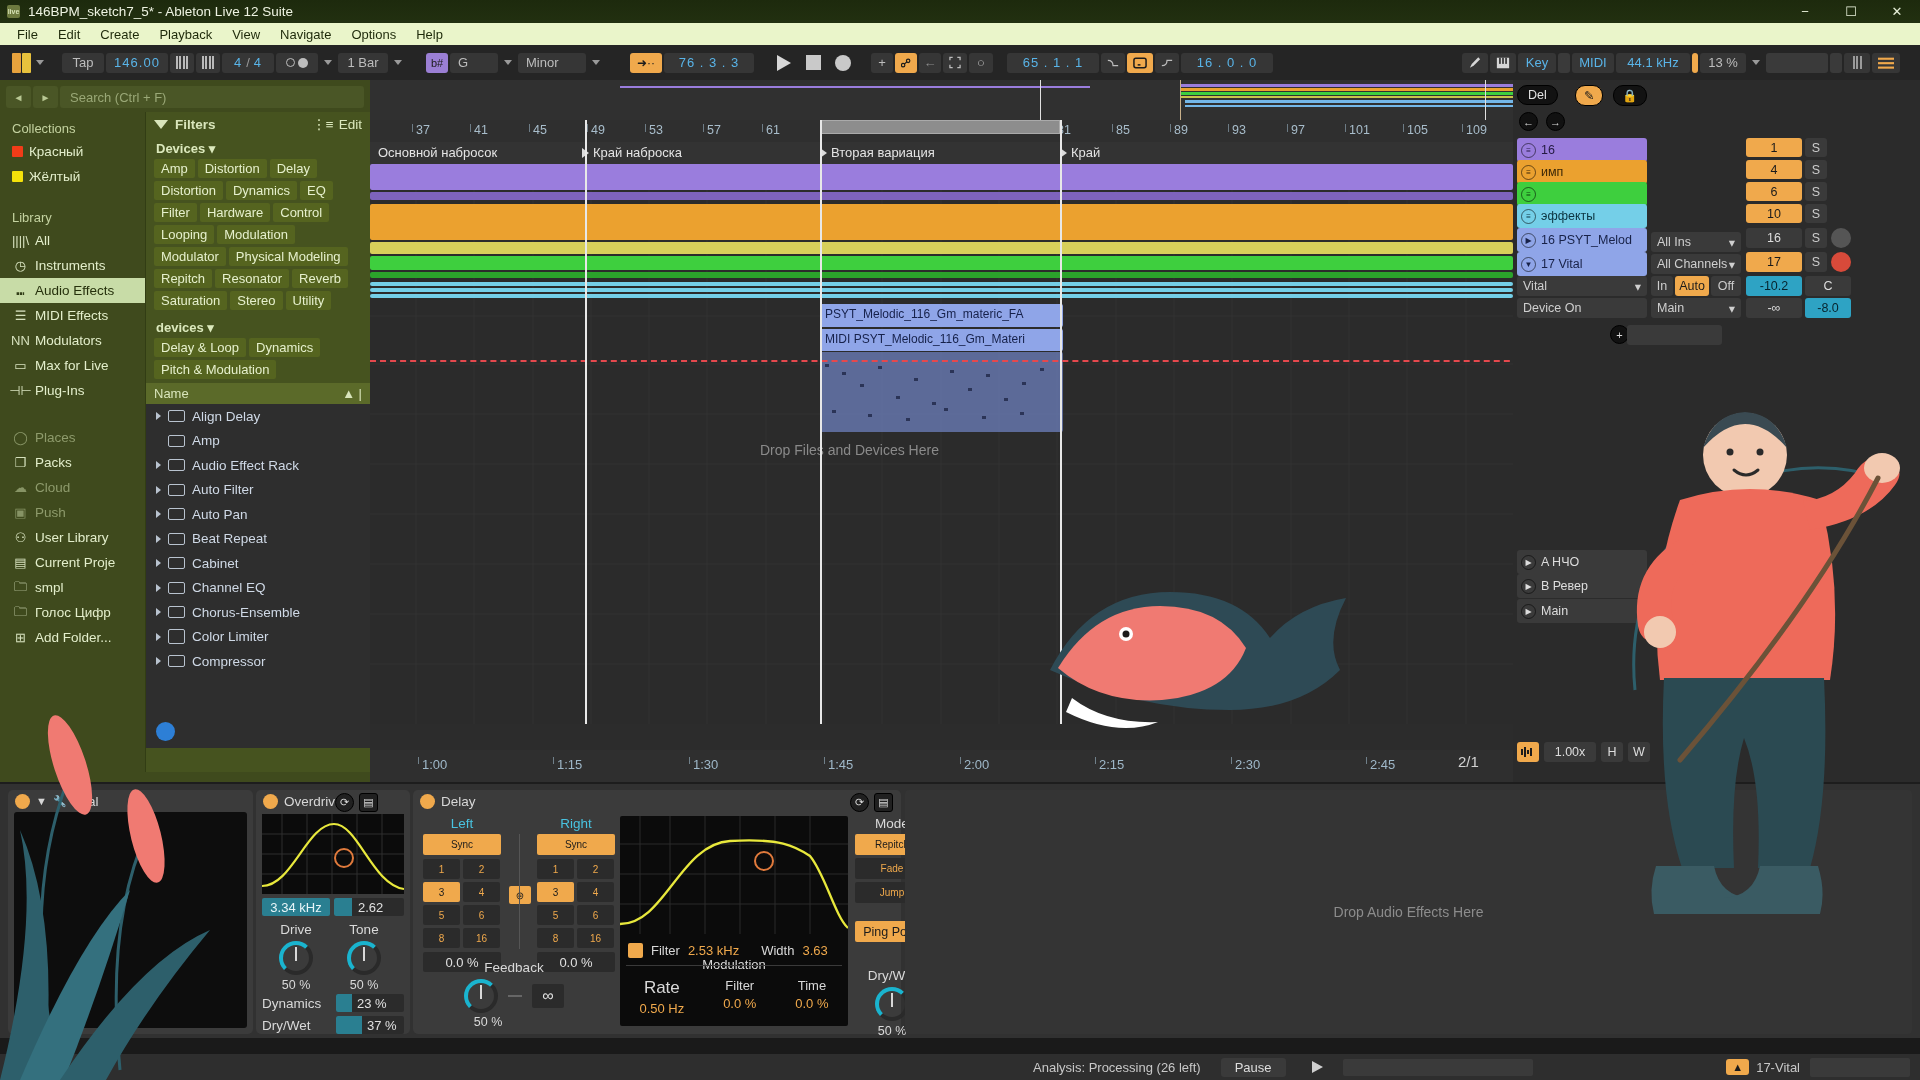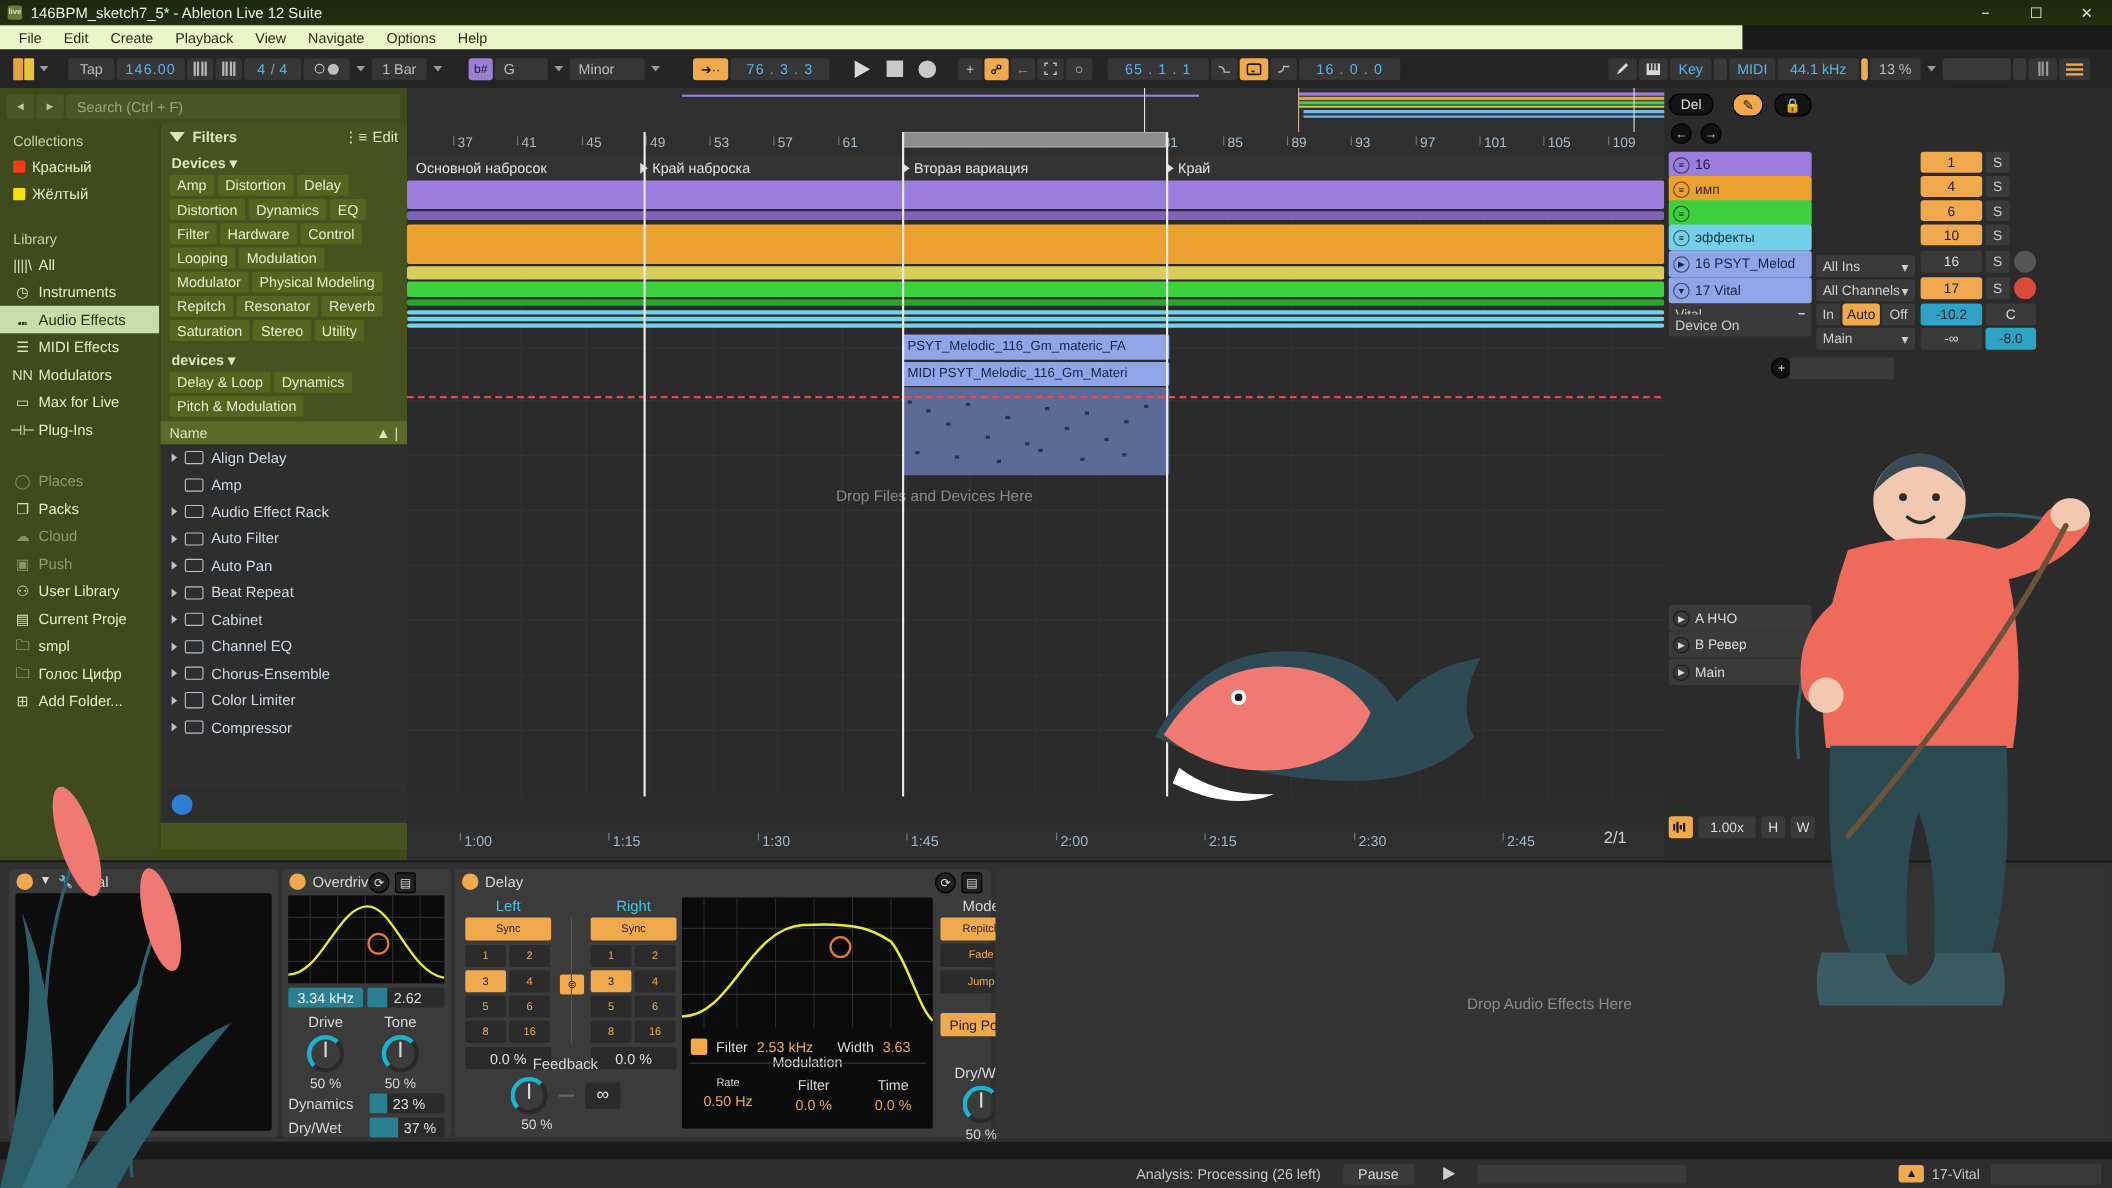--- a/index.html
+++ b/index.html
@@ -13,21 +13,21 @@
     background:linear-gradient(180deg,#1d2a0d,#223010); display:flex; align-items:center;
     color:#e9efd9; font-size:13px; }
   .tb-logo { width:13px;height:13px;margin:0 8px 0 7px;background:#6d7a3f;border-radius:2px;
     font-size:7px;color:#d8e4b8;display:flex;align-items:center;justify-content:center;font-weight:bold;}
   .tb-title { font-size:13.5px; color:#eef3e2; }
   .tb-btns { position:absolute; right:0; top:0; display:flex; height:23px; }
   .tb-btn { width:46px;height:23px;display:flex;align-items:center;justify-content:center;
      color:#e6eed8;font-size:13px; }
 
   
-  .menubar { position:absolute; left:0; top:23px; width:1584px; height:22px;
+  .menubar { position:absolute; left:0; top:23px; width:1920px; height:22px;
     background:#eaf5ca; display:flex; align-items:center; padding-left:7px; }
   .menuitem { font-size:13px; color:#1e2a0a; padding:2px 10px; }
 
   
   .controlbar { position:absolute; left:0; top:45px; width:1920px; height:35px;
     background:#252525; display:flex; align-items:center; color:#cfcfcf; font-size:13.5px; }
   .cb-sec { display:flex; align-items:center; height:35px; }
   .cb-box { background:#363636; border-radius:3px; height:20px; display:flex; align-items:center;
     justify-content:center; padding:0 6px; color:#bdbdbd; font-size:13px; margin:0 1px; }
   .cb-num { color:#59b4e8; font-family:"Liberation Sans",sans-serif; letter-spacing:1px; }
@@ -679,21 +679,21 @@
       </div>
     <div class="trk" style="left:4px;top:172px;width:130px;background:#8fa5e8;color:#182248">
       <span class="tcirc">▼</span>
       <span>17 Vital</span>
       </div>
 
     <div class="selcell" style="left:4px;top:196px;width:130px;height:20px">
       <span>Vital</span>
         <span>▾</span>
       </div>
-    <div class="selcell" style="left:4px;top:206px;width:130px;height:20px">
+    <div class="selcell" style="left:4px;top:218px;width:130px;height:20px">
       <span>Device On</span>
       </div>
 
     <div class="selcell" style="left:138px;top:152px;width:90px;height:20px">
       <span>All Ins</span>
         <span>▾</span>
       </div>
     <div class="selcell" style="left:138px;top:174px;width:90px;height:20px">
       <span style="overflow:hidden;white-space:nowrap;max-width:72px;display:block">All Channels</span>
         <span>▾</span>
@@ -903,21 +903,21 @@
             <span class="labw" style="font-size:13px">Filter</span>
             <span class="orangetxt">2.53 kHz</span>
             <span class="labw" style="font-size:13px;margin-left:14px">Width</span>
             <span class="orangetxt">3.63</span>
           </div>
           <div style="border-top:1px solid #3a3a3a;margin:2px 6px 0 6px;position:relative;height:0"></div>
           <div style="text-align:center;color:#d9d9d9;font-size:13px;margin-top:-9px">
             <span style="background:#0b0b0b;padding:0 10px">Modulation</span></div>
           <div style="display:flex;justify-content:space-around;margin-top:6px">
             <div style="text-align:center">
-              <div class="labw" style="font-size:10px">Rate</div>
+              <div class="labw" style="font-size:17px">Rate</div>
               <div class="orangetxt" style="margin-top:3px">0.50 Hz</div>
               </div>
             <div style="text-align:center">
               <div class="labw" style="font-size:13px">Filter</div>
               <div class="orangetxt" style="margin-top:3px">0.0 %</div>
               </div>
             <div style="text-align:center">
               <div class="labw" style="font-size:13px">Time</div>
               <div class="orangetxt" style="margin-top:3px">0.0 %</div>
               </div>

